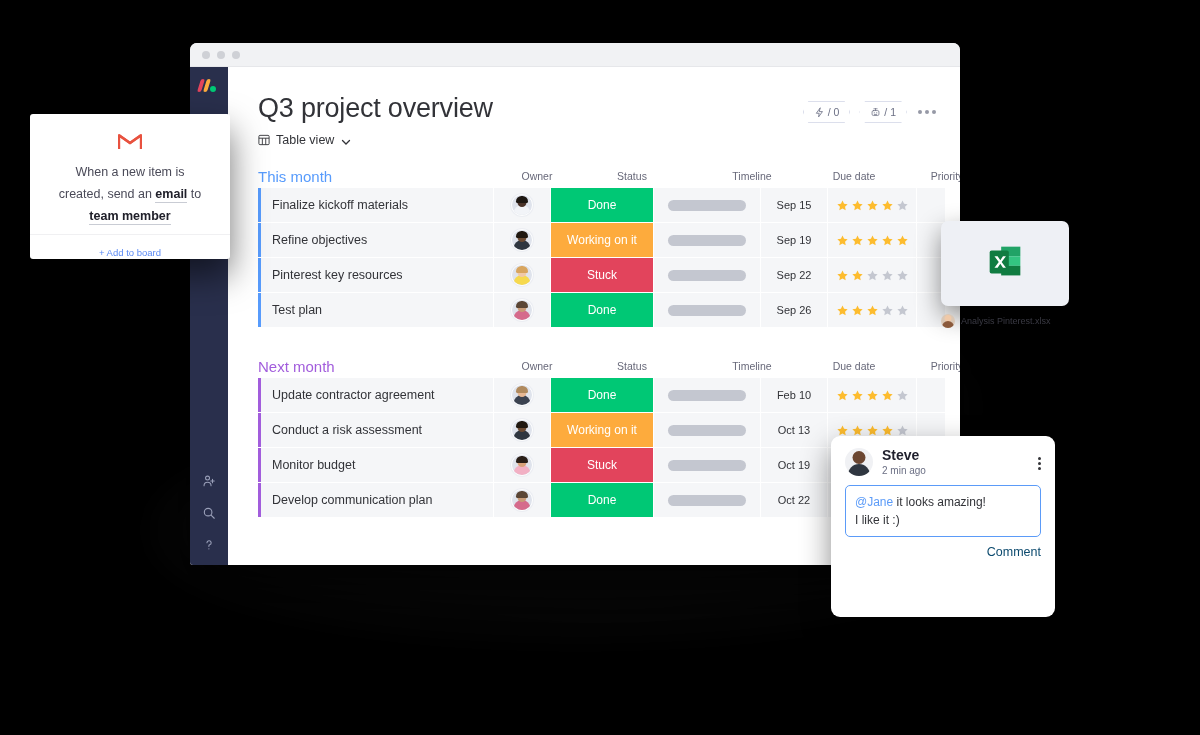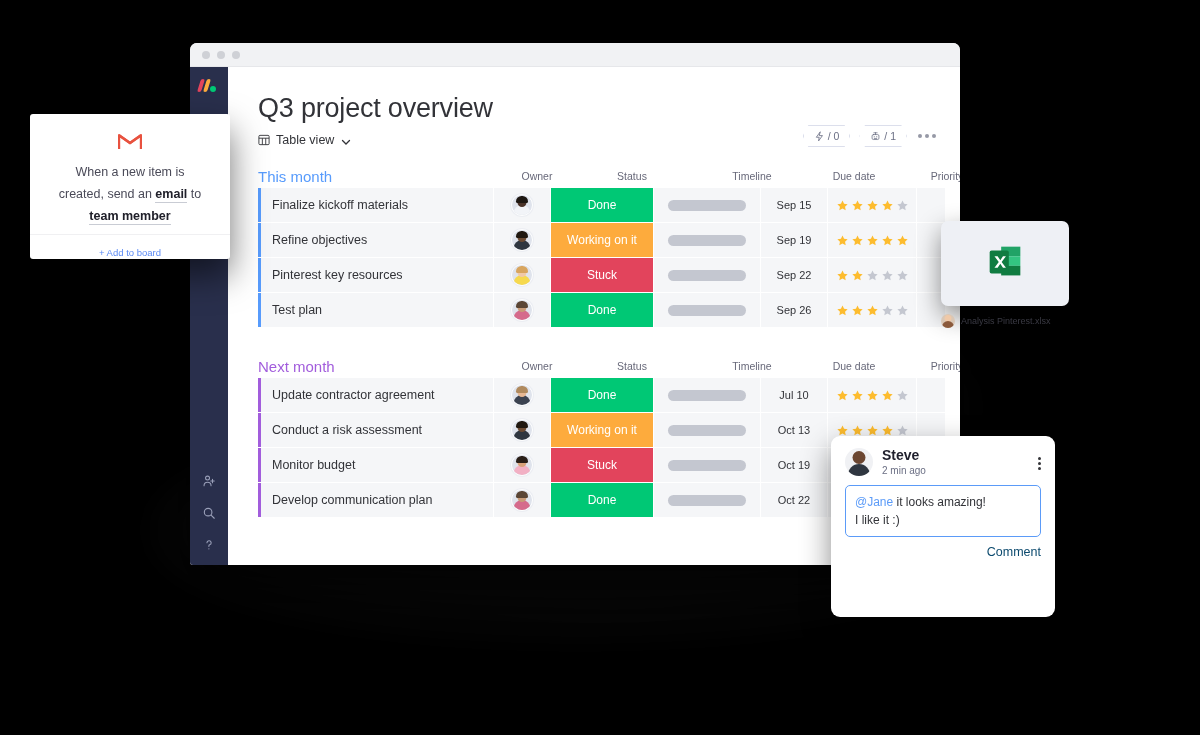--- a/index.html
+++ b/index.html
@@ -78,21 +78,21 @@
   .mlogo .r{ background:#e2445c; }
   .mlogo .y{ background:#fdab3d; }
   .mlogo .g{ width:6px;height:6px;border-radius:50%;background:#00c875;transform:none; }
   .sb-bottom{ position:absolute; bottom:12px; left:0; width:100%;
     display:flex;flex-direction:column;align-items:center;gap:16px; }
   .sb-icon{ width:16px;height:16px;color:#9aa0b9;display:flex;align-items:center;justify-content:center;}
   .sb-icon svg{ width:14px;height:14px; display:block;}
 
   
   .board{ flex:1; background:#ffffff; padding:26px 24px 0 30px; min-width:0; overflow:hidden; position:relative;}
-  .board-head{ display:flex; align-items:flex-end;gap:8px; }
+  .board-head{ display:flex; align-items:flex-start;gap:8px; }
   .board-title-wrap{ flex:1; }
   h1.board-title{
     font-size:27px; font-weight:400; color:#323338; letter-spacing:-.2px;
     line-height:1.15;
   }
   .view-row{ display:flex; align-items:center; gap:6px; margin-top:9px; color:#323338; font-size:12.5px;}
   .view-row svg{ width:12px;height:12px; display:block; }
   .chev{ width:9px;height:9px; }
 
   .head-actions{ display:flex; align-items:center; gap:9px; padding-top:8px;}
@@ -499,21 +499,21 @@
                     <span class="body" style="background:#3b4250"></span>
                     <span class="head" style="background:#e6b894"></span>
                     <span class="hair" style="background:#b08a5e"></span>
                   </span>
                 </div>
                 <div class="status" style="background:#00c875">Done</div>
                 <div class="cell c-time">
                   <span class="bar-wrap"><span class="bar-fill" style="width:80%;background:#a25ddc"></span></span>
                 </div>
                 <div class="cell c-due">
-                  <span class="due">Jul 10</span>
+                  <span class="due">Feb 10</span>
                 </div>
                 <div class="cell c-prio">
                   <span class="stars">
                     <svg viewBox="0 0 24 24" aria-hidden="true">
                       <path fill="#fdbc2e" d="M12 2.6l2.9 6 6.6.9-4.8 4.6 1.2 6.5L12 17.5 6.1 20.6l1.2-6.5L2.5 9.5l6.6-.9z"></path>
                     </svg>
                     <svg viewBox="0 0 24 24" aria-hidden="true">
                       <path fill="#fdbc2e" d="M12 2.6l2.9 6 6.6.9-4.8 4.6 1.2 6.5L12 17.5 6.1 20.6l1.2-6.5L2.5 9.5l6.6-.9z"></path>
                     </svg>
                     <svg viewBox="0 0 24 24" aria-hidden="true">

